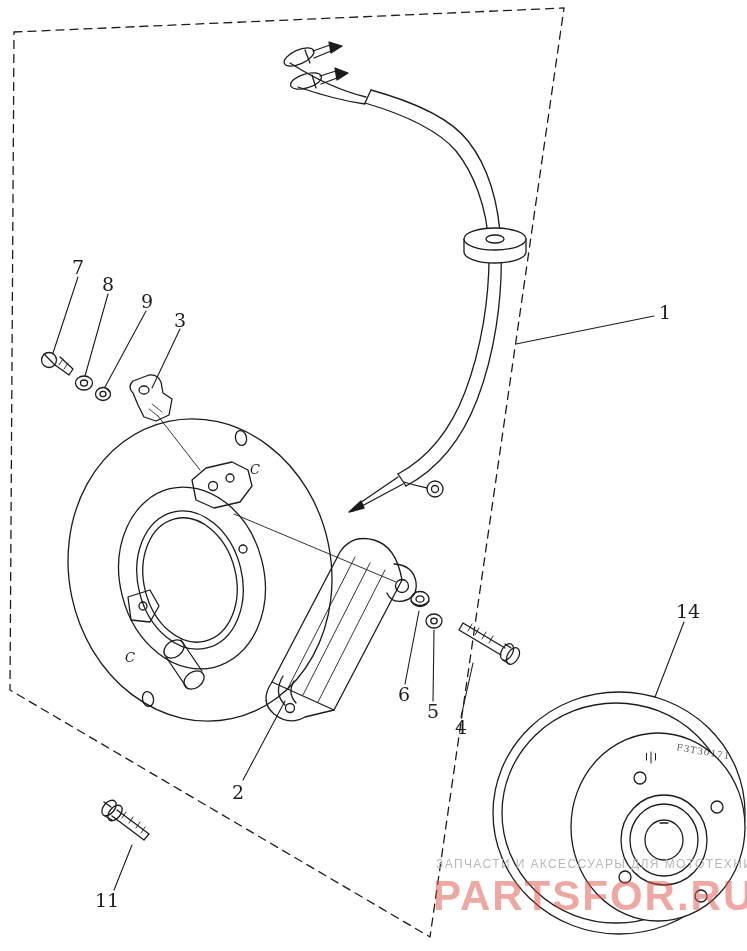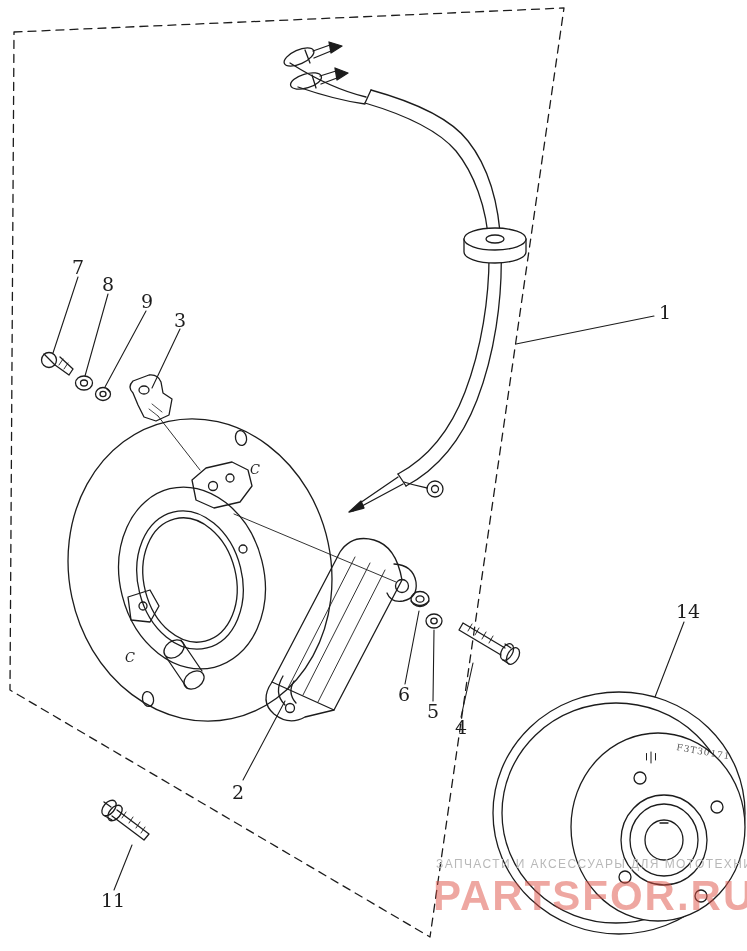--- a/index.html
+++ b/index.html
@@ -195,18 +195,18 @@
   <div class="part-label" style="left:665px;top:312px">1</div>
   <div class="part-label" style="left:238px;top:792px">2</div>
   <div class="part-label" style="left:180px;top:320px">3</div>
   <div class="part-label" style="left:461px;top:727px">4</div>
   <div class="part-label" style="left:433px;top:711px">5</div>
   <div class="part-label" style="left:404px;top:694px">6</div>
   <div class="part-label" style="left:78px;top:267px">7</div>
   <div class="part-label" style="left:108px;top:284px">8</div>
   <div class="part-label" style="left:147px;top:301px">9</div>
   <div class="part-label" style="left:688px;top:611px">14</div>
-  <div class="part-label" style="left:113px;top:900px">11</div>
+  <div class="part-label" style="left:107px;top:900px">11</div>
 
   <div class="wm1">ЗАПЧАСТИ И АКСЕССУАРЫ ДЛЯ МОТОТЕХНИКИ</div>
   <div class="wm2">PARTSFOR.RU</div>
 
 </div>
 
 </body></html>

